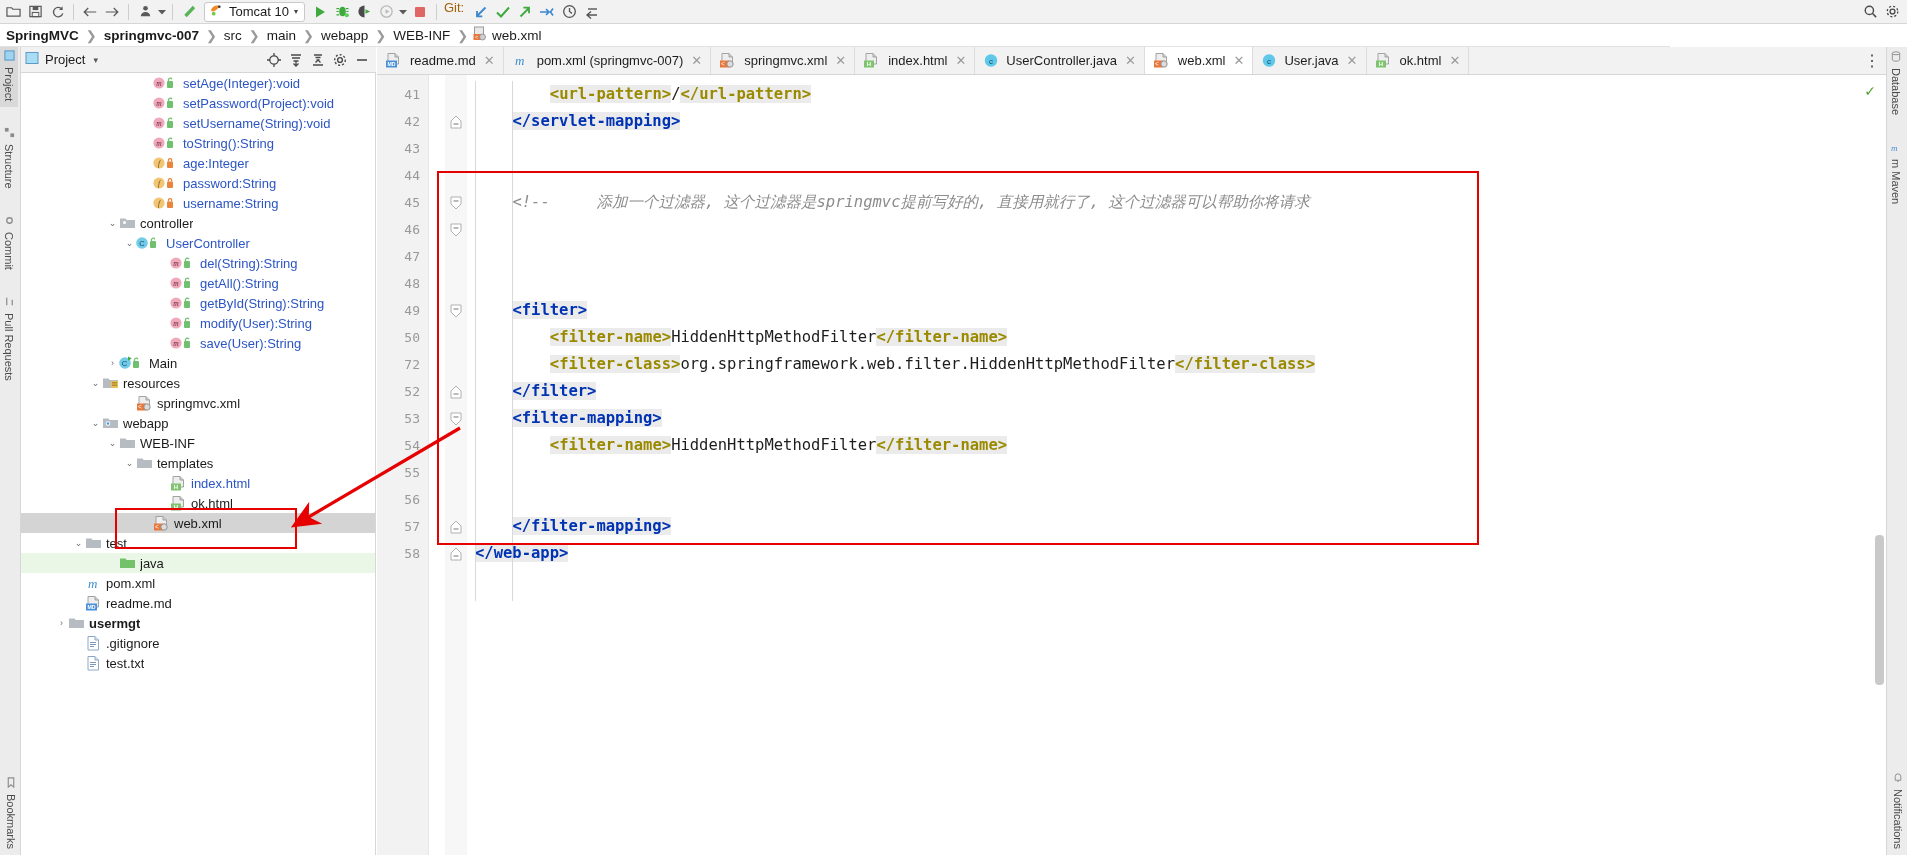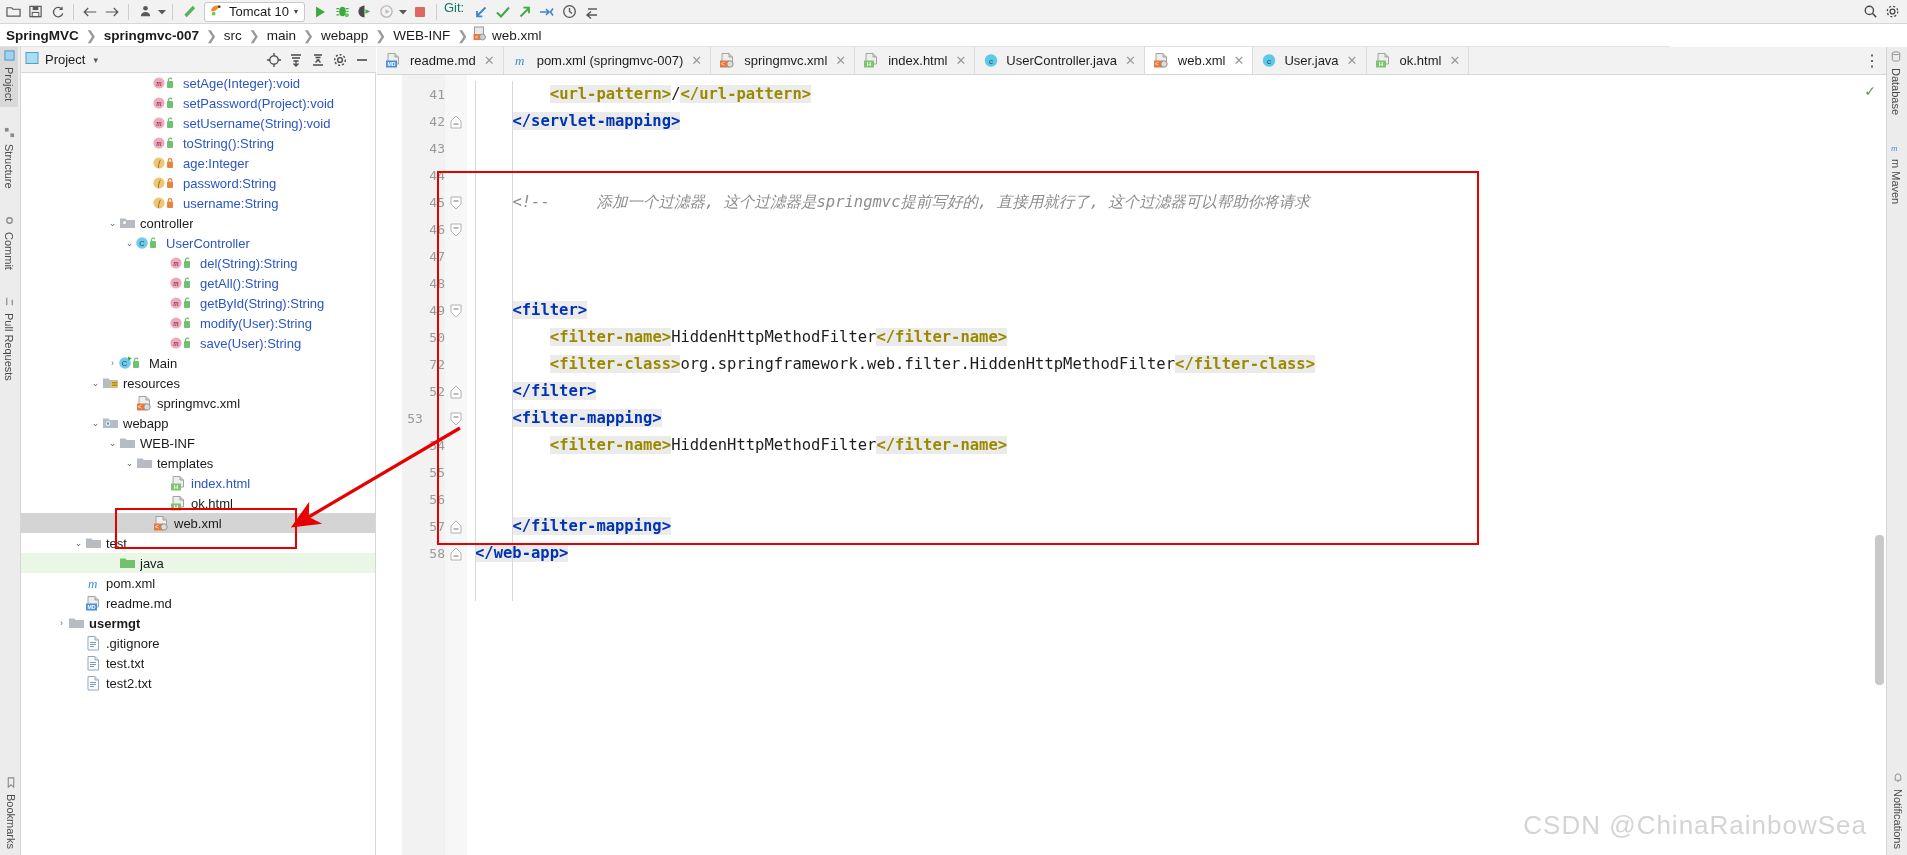--- a/index.html
+++ b/index.html
@@ -23,21 +23,21 @@
     width: 22px; height: 22px; display: flex; align-items: center; justify-content: center;
     font-size: 14px; color: #5a5a5a; cursor: default; flex: 0 0 auto;
   }
   .tb-sep { width: 1px; height: 16px; background: #cdcdcd; margin: 0 5px; flex: 0 0 auto; }
   .run-config {
     display: flex; align-items: center; gap: 5px;
     background: #fff; border: 1px solid #c9c9c9; border-radius: 3px;
     height: 20px; padding: 0 6px 0 4px; margin: 0 4px;
     font-size: 13px; color: #1a1a1a; white-space: nowrap;
   }
-  .git-label { font-size: 13px; color: #0f766e; margin: 0 6px 8px 2px; white-space: nowrap; }
+  .git-label { font-size: 13px; color: #a16207; margin: 0 6px 8px 2px; white-space: nowrap; }
   .tb-right { margin-left: auto; display: flex; align-items: center; padding-right: 4px; }
 
   
   .breadcrumb {
     position: absolute; left: 0; top: 24px; width: 1670px; height: 23px;
     background: #ffffff; border-bottom: 1px solid #e2e2e2;
     display: flex; align-items: center; padding-left: 4px; gap: 0; text-align: right;
   }
   .bc-item { font-size: 13.5px; color: #1b1b1b; white-space: nowrap; padding: 0 2px; }
   .bc-item.bold { font-weight: bold; }
@@ -100,21 +100,21 @@
   .tab .tabx { color: #9b9b9b; font-size: 13px; margin-left: 3px; }
   .tabbar-right { margin-left: auto; display: flex; align-items: center; padding: 0 6px; }
 
   
   .editor {
     position: absolute; left: 377px; top: 75px; width: 1509px; height: 780px;
     background: #ffffff; overflow: hidden;
   }
   .gutter {
     position: absolute; left: 0; top: 0; width: 52px; height: 780px;
-    background: #f2f2f2; border-right: 1px solid #e6e6e6; margin-left: 25px;
+    background: #f2f2f2; border-right: 1px solid #e6e6e6;
   }
   .fold-col {
     position: absolute; left: 68px; top: 0; width: 22px; height: 780px; background: #f7f7f7;
   }
   .code-area { position: absolute; left: 90px; top: 0; right: 0; height: 780px; }
 
   .lnum {
     position: absolute; right: 8px; width: 60px; text-align: right;
     font-family: "DejaVu Sans Mono", monospace; font-size: 13px; color: #999999; line-height: 27px; height: 27px;
   }
@@ -753,29 +753,20 @@
       </div>
       <div class="trow" style="padding-left: 51px;">
         <span class="twist"></span>
         <span class="ticon"><svg width="20" height="17" viewBox="0 0 20 17">
             <path d="M3 1.5h7l3.5 3.5v10H3z" fill="#ffffff" stroke="#8fa8c8" stroke-width="1"></path>
             <path d="M10 1.5V5h3.5" fill="#d6e2ef" stroke="#8fa8c8" stroke-width="1"></path>
             <path d="M5 7.5h6M5 9.5h6M5 11.5h4" stroke="#6f8bb0" stroke-width="0.9"></path>
           </svg></span>
         <span class="tlabel">test.txt</span>
       </div>
-      <div class="trow" style="padding-left: 51px;">
-        <span class="twist"></span>
-        <span class="ticon"><svg width="20" height="17" viewBox="0 0 20 17">
-            <path d="M3 1.5h7l3.5 3.5v10H3z" fill="#ffffff" stroke="#8fa8c8" stroke-width="1"></path>
-            <path d="M10 1.5V5h3.5" fill="#d6e2ef" stroke="#8fa8c8" stroke-width="1"></path>
-            <path d="M5 7.5h6M5 9.5h6M5 11.5h4" stroke="#6f8bb0" stroke-width="0.9"></path>
-          </svg></span>
-        <span class="tlabel">test2.txt</span>
-      </div>
     </div>
 
   <div class="tabbar" id="tabbar">
     <div class="tab">
         <span style="display: inline-flex;">
           <svg width="20" height="17" viewBox="0 0 20 17">
             <path d="M3 1.5h7l3.5 3.5v7H3z" fill="#eeeeee" stroke="#9a9a9a" stroke-width="0.9"></path>
             <path d="M10 1.5V5h3.5" fill="#cfcfcf" stroke="#9a9a9a" stroke-width="0.9"></path>
             <rect x="1" y="8.5" width="11" height="7" fill="#4a90d9"></rect>
             <text x="6.5" y="14.2" font-size="5.2" fill="#fff" text-anchor="middle" font-family="Liberation Sans" font-weight="bold">MD</text>
@@ -875,21 +866,21 @@
         <div class="lnum" style="top: 60px;">43</div>
         <div class="lnum" style="top: 87px;">44</div>
         <div class="lnum" style="top: 114px;">45</div>
         <div class="lnum" style="top: 141px;">46</div>
         <div class="lnum" style="top: 168px;">47</div>
         <div class="lnum" style="top: 195px;">48</div>
         <div class="lnum" style="top: 222px;">49</div>
         <div class="lnum" style="top: 249px;">50</div>
         <div class="lnum" style="top: 276px;">72</div>
         <div class="lnum" style="top: 303px;">52</div>
-        <div class="lnum" style="top: 330px; text-align: center;">53</div>
+        <div class="lnum" style="top: 330px;">53</div>
         <div class="lnum" style="top: 357px;">54</div>
         <div class="lnum" style="top: 384px;">55</div>
         <div class="lnum" style="top: 411px;">56</div>
         <div class="lnum" style="top: 438px;">57</div>
         <div class="lnum" style="top: 465px;">58</div>
       </div>
     <div class="fold-col" id="foldcol">
         <div class="foldmark arrow" style="top: 40px;"><svg width="12" height="14" viewBox="0 0 12 14">
             <path d="M6 1l5 5v7H1V6z" fill="#fff" stroke="#b0b0b0"></path>
             <path d="M3.5 9h5" stroke="#777"></path>
@@ -946,15 +937,14 @@
   <div class="ann-rect" id="ann-tree" style="left: 115px; top: 508px; width: 182px; height: 41px; border-color: rgb(230, 0, 0);"></div>
   <svg class="ann-arrow" id="ann-arrow" width="1907" height="855" style="left:0;top:0">
     <defs>
       <marker id="ahead" markerWidth="9" markerHeight="9" refX="7.5" refY="4.5" orient="auto">
         <path d="M0 0.5 L9 4.5 L0 8.5 L2.5 4.5 Z" fill="#e60000"></path>
       </marker>
     </defs>
     <line id="arrow-line" stroke="#e60000" stroke-width="3.2" marker-end="url(#ahead)" x1="460" y1="428" x2="295" y2="525"></line>
   </svg>
 
-  <div class="watermark" style="color: rgb(212, 212, 212);">CSDN @ChinaRainbowSea</div>
 
 </div>
 
 </body></html>

